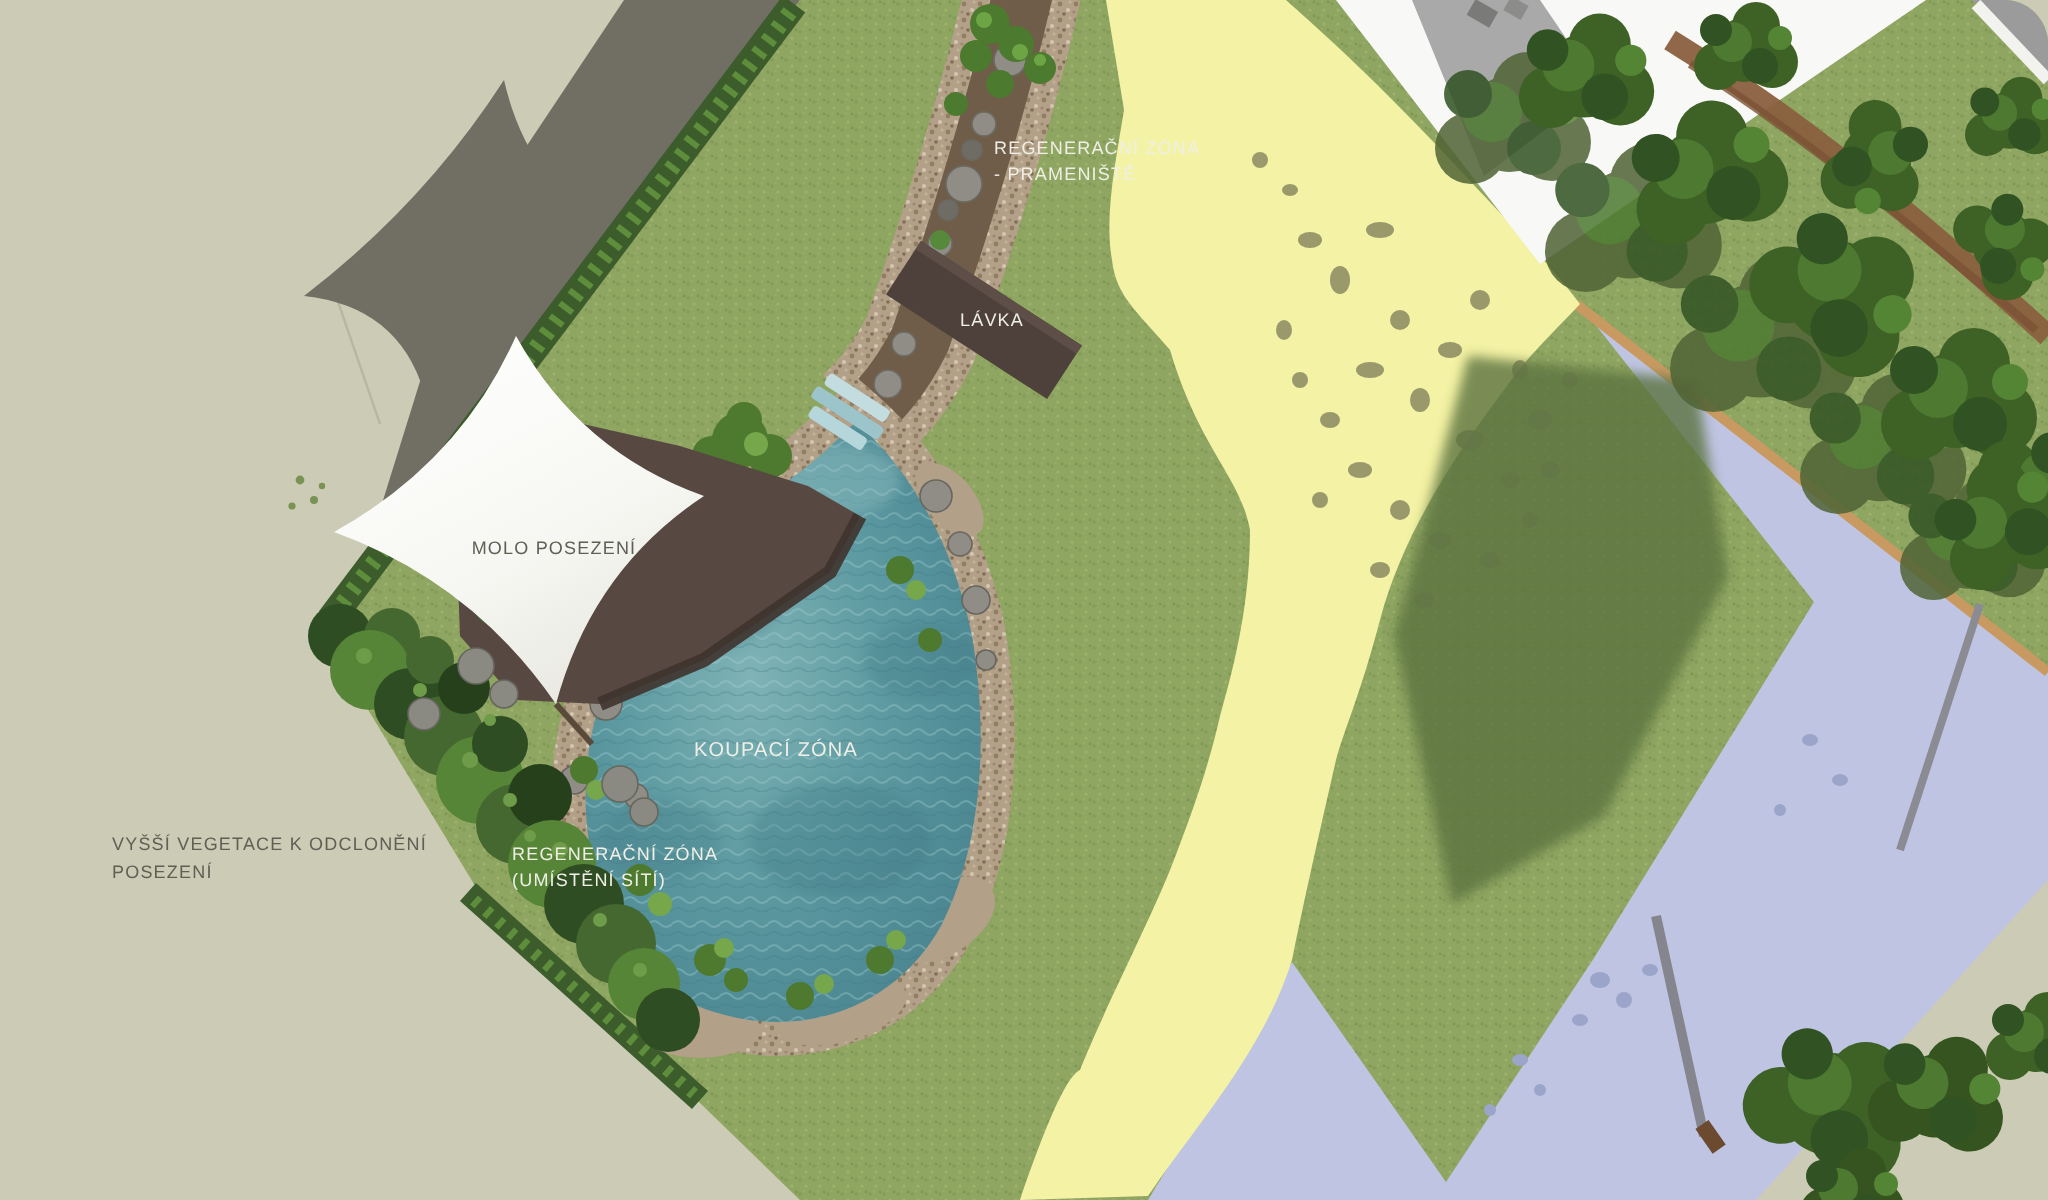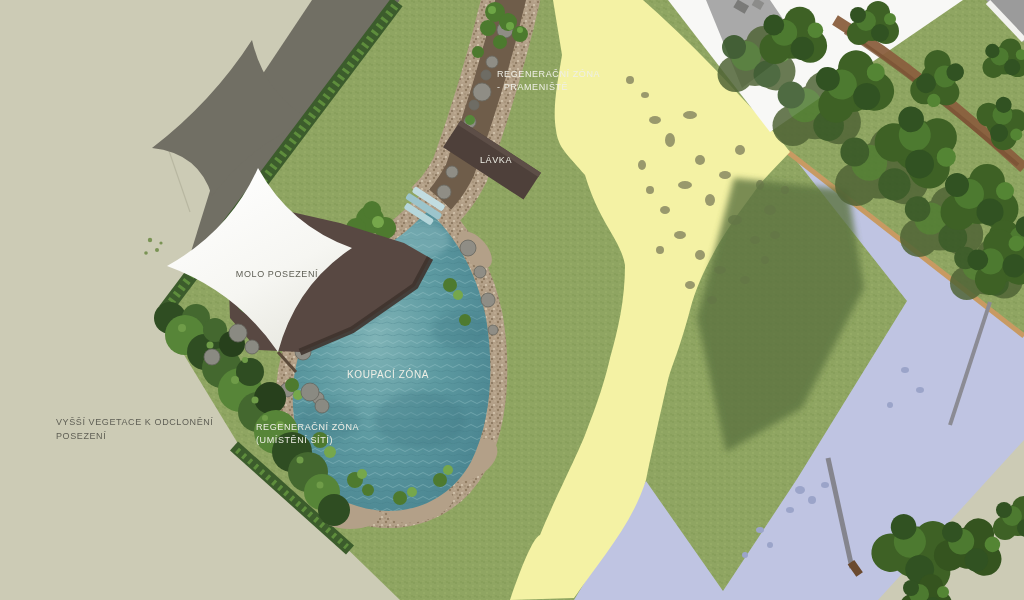--- a/index.html
+++ b/index.html
@@ -1,16 +1,16 @@
 <!DOCTYPE html>
 <html><head>
 <meta charset="utf-8">
 <style>
   html,body{margin:0;padding:0;background:#cccbb5;}
-  .stage{width:1024px;height:600px;overflow:hidden;position:relative;}
+  .stage{width:1024px;height:600px;overflow:hidden;position:relative;border-radius:22px;}
   svg{display:block;}
   text{font-family:"Liberation Sans",sans-serif;letter-spacing:0.6px;}
   .lbl-sm{font-size:9px;}
   .lbl-md{font-size:10px;}
 </style>
 </head>
 <body>
 
 <div class="stage">
 <svg width="1024" height="600" viewBox="0 0 1024 600">

